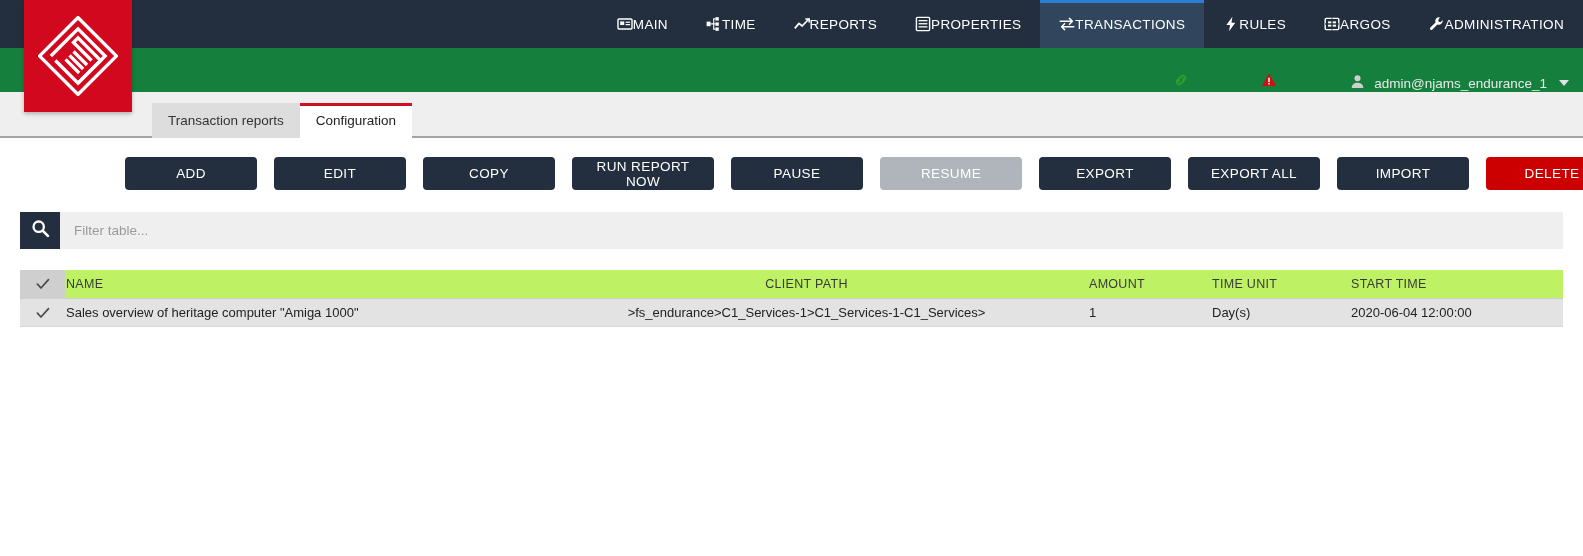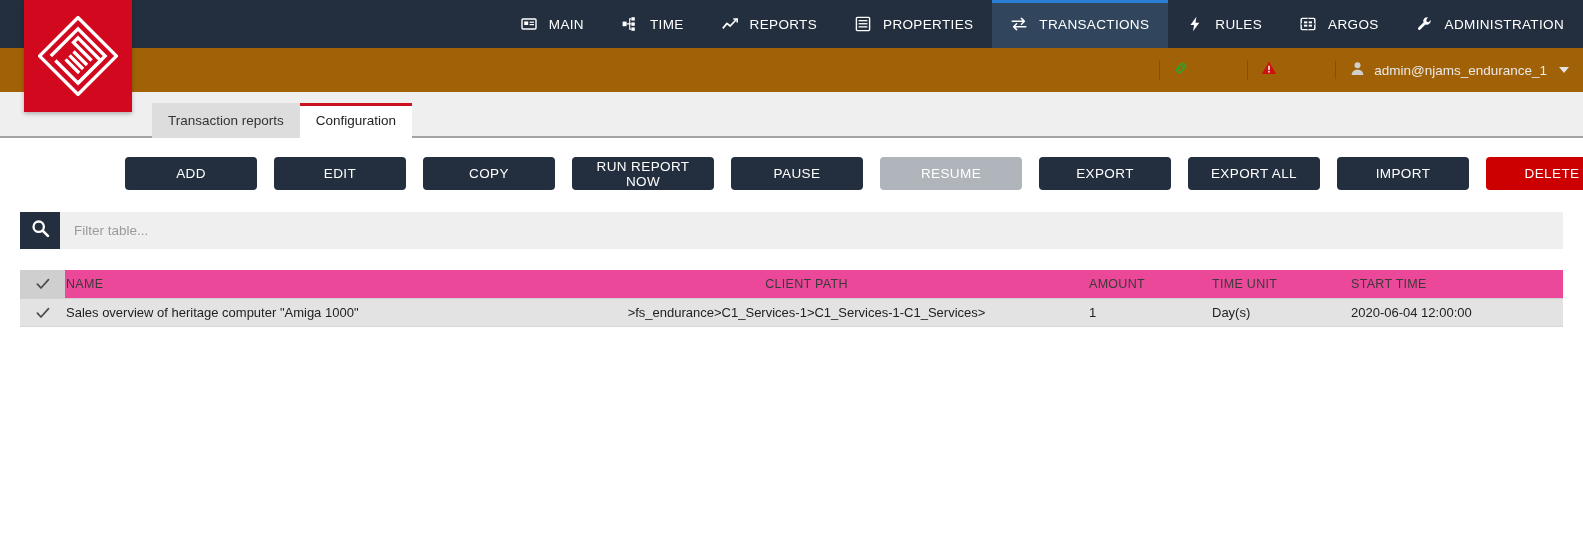--- a/index.html
+++ b/index.html
@@ -13,37 +13,37 @@
 
   .app { position: relative; width: 1583px; height: 556px; background:#ffffff; }
 
   
   .topnav {
     position:absolute; left:0; top:0; width:1583px; height:48px;
     background:#232f3e;
     display:flex; align-items:stretch; justify-content:flex-end;
   }
   .nav-item {
-    display:flex; align-items:center; gap:12px;
+    display:flex; align-items:center; gap:0;
     padding:0 19px; height:48px;
     color:#ffffff; font-size:13.5px; letter-spacing:.35px;
     cursor:pointer; position:relative; white-space:nowrap;
   }
   .nav-item.active { background:#31465c; }
   .nav-item.active::before{
     content:""; position:absolute; left:0; right:0; top:0; height:3px; background:#2a7fd4;
   }
   .nav-ico { width:16px; height:16px; display:block; flex:0 0 auto; }
   .nav-ico svg { display:block; }
 
   
   .userbar {
     position:absolute; left:0; top:48px; width:1583px; height:44px;
-    background:#a16207;
-    display:flex; align-items:center; justify-content:flex-end;gap:45px;
+    background:#15803d;
+    display:flex; align-items:flex-end; justify-content:flex-end;gap:45px;
   }
   .ub-cell {
     display:flex; align-items:center; justify-content:center;
     padding:0 13px; border-left:1px solid #585858; cursor:pointer;
   }
   .ub-user { gap:9px; padding:0 14px 0 14px; color:#e9e9e9; font-size:13.5px; }
   .chev { width:0;height:0;border-left:5px solid transparent;border-right:5px solid transparent;border-top:6px solid #e3e3e3; margin-left:3px;}
 
   
   .logo {
@@ -91,21 +91,21 @@
   }
   .searchinput {
     flex:1; height:37px; background:#efefef; border:none; outline:none;
     padding:0 14px; font-family:"Liberation Sans", sans-serif; font-size:13.5px; color:#333;
   }
   .searchinput::placeholder { color:#9a9a9a; }
 
   
   .table { position:absolute; left:20px; top:132px; width:1543px; }
   .trow { display:flex; align-items:center; height:28px; font-size:13px; color:#222; }
-  .thead { background:#ec4899; border-bottom:1px solid #cfcfcf; height:29px; }
+  .thead { background:#bef264; border-bottom:1px solid #cfcfcf; height:29px; }
   .tbody-row { background:#e3e3e3; border-bottom:1px solid #d7d7d7; cursor:pointer; }
   .c-check { width:45px; flex:0 0 auto; display:flex; align-items:center; justify-content:center; height:100%; }
   .c-check.boxed { background:#cfcfcf; }
   .c-name { width:459px; flex:0 0 auto; padding-left:1px; }
   .c-path { width:565px; flex:0 0 auto;text-align:center; }
   .c-amount { width:123px; flex:0 0 auto; }
   .c-unit  { width:139px; flex:0 0 auto; }
   .c-start { flex:1 1 auto; }
   .thead .c-name, .thead .c-path, .thead .c-amount, .thead .c-unit, .thead .c-start { color:#3a3a3a; font-size:12.5px; letter-spacing:.3px;}
   .nowrap { white-space:nowrap; overflow:hidden; text-overflow:ellipsis; }

